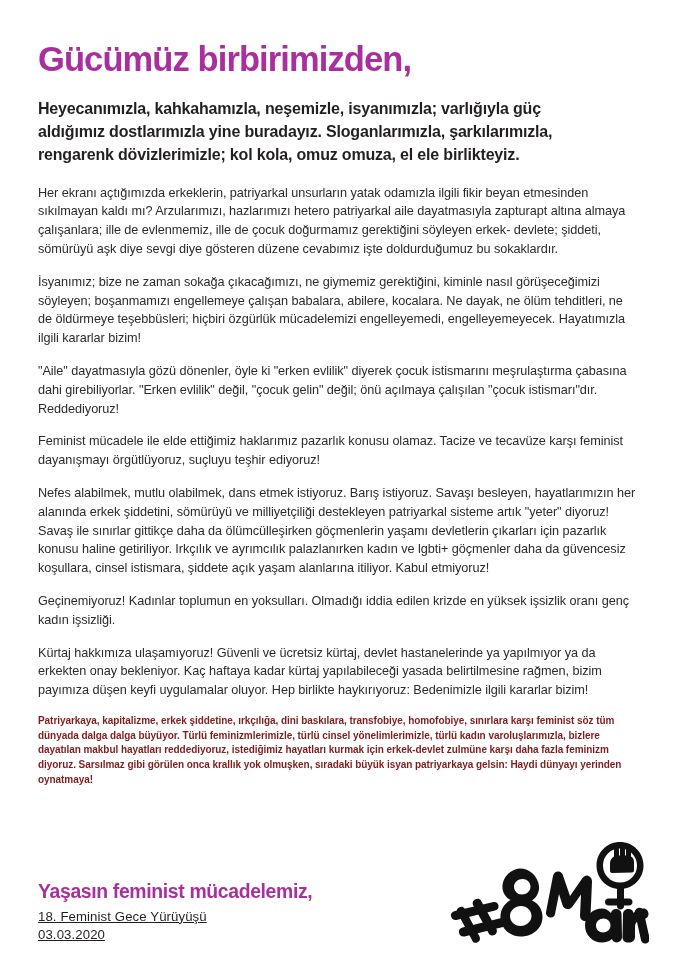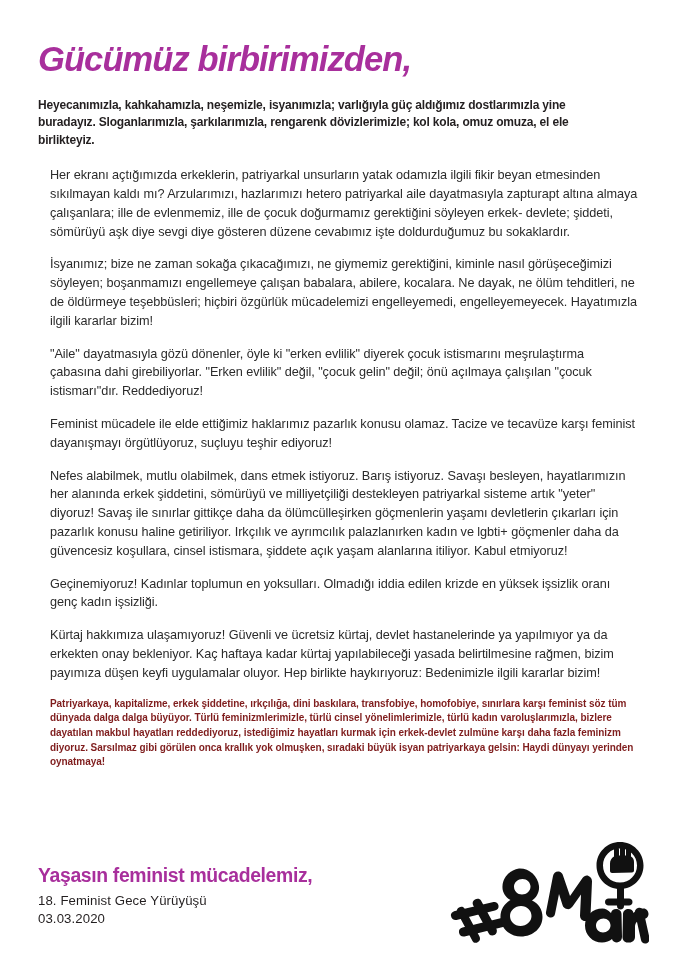--- a/index.html
+++ b/index.html
@@ -27,44 +27,43 @@
 
   
   .headline {
     color: #a82f9c;
     font-weight: bold;
     font-size: 34.5px;
     line-height: 1.22;
     letter-spacing: -0.9px;
     margin: 0 0 17px 0;
     word-spacing: 0px;
-    font-style: italic;
   }
   .headline .line {
     display: block;
     white-space: nowrap;
   }
 
   
   .lead {
     font-weight: bold;
-    font-size: 12px;
+    font-size: 16px;
     line-height: 1.45;
     letter-spacing: -0.18px;
     margin: 0 0 17px 0;
     color: #231f20;
     padding-right: 46px;
   }
 
   
   .body-para {
     font-size: 12.7px;
     line-height: 1.48;
     letter-spacing: -0.06px;
-    margin: 0 0 14px 12px;
+    margin: 0 0 14px 0;
     color: #2b2b2b;
     padding-right: 0px;
   }
   .body-para.strong {
     font-weight: bold;
     font-size: 10px;
     line-height: 1.47;
     margin-bottom: 14px;
     color: #7f1d1d;
   }
@@ -79,31 +78,32 @@
     margin: 9px 0 4px 0;
   }
   .slogan .line { display: block; white-space: nowrap; }
 
   .footer {
     font-size: 13.2px;
     line-height: 1.38;
     letter-spacing: 0.1px;
     color: #231f20;
     margin: 0;
+    text-decoration: underline;
   }
   .footer .line { display: block; }
 
   
   .bottom-row {
     position: absolute;
     left: 38px;
     right: 20px;
     bottom: 16px;
     display: flex;
-    align-items: center;
+    align-items: flex-end;
     justify-content: space-between;
   }
   .bottom-left { flex: 0 0 auto; }
   .logo-wrap {
     flex: 0 0 auto;
     width: 205px;
     height: 108px;
     margin-bottom: -2px;
     margin-right: 10px;
   }

